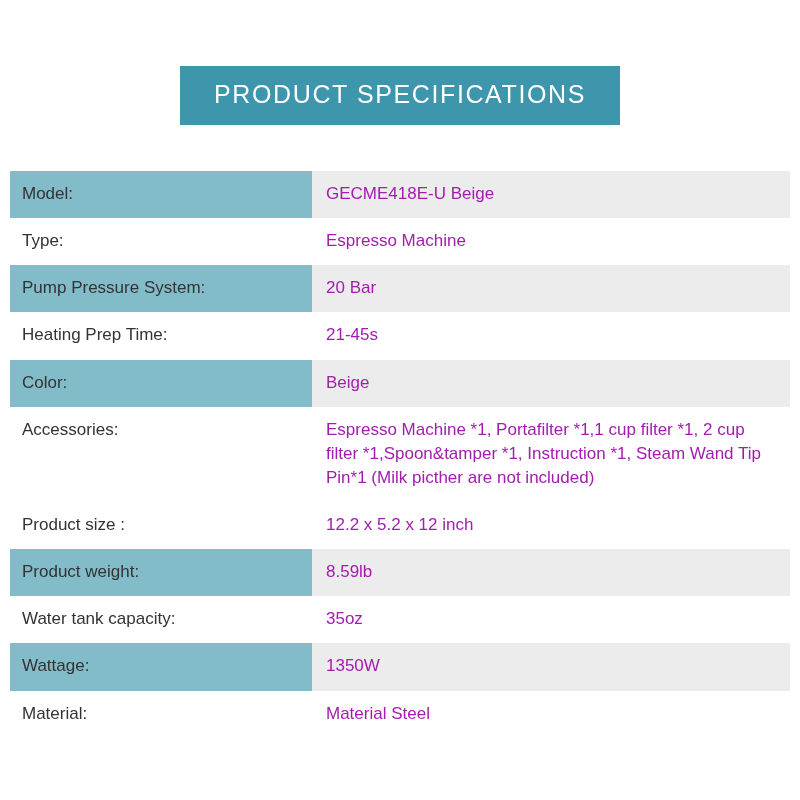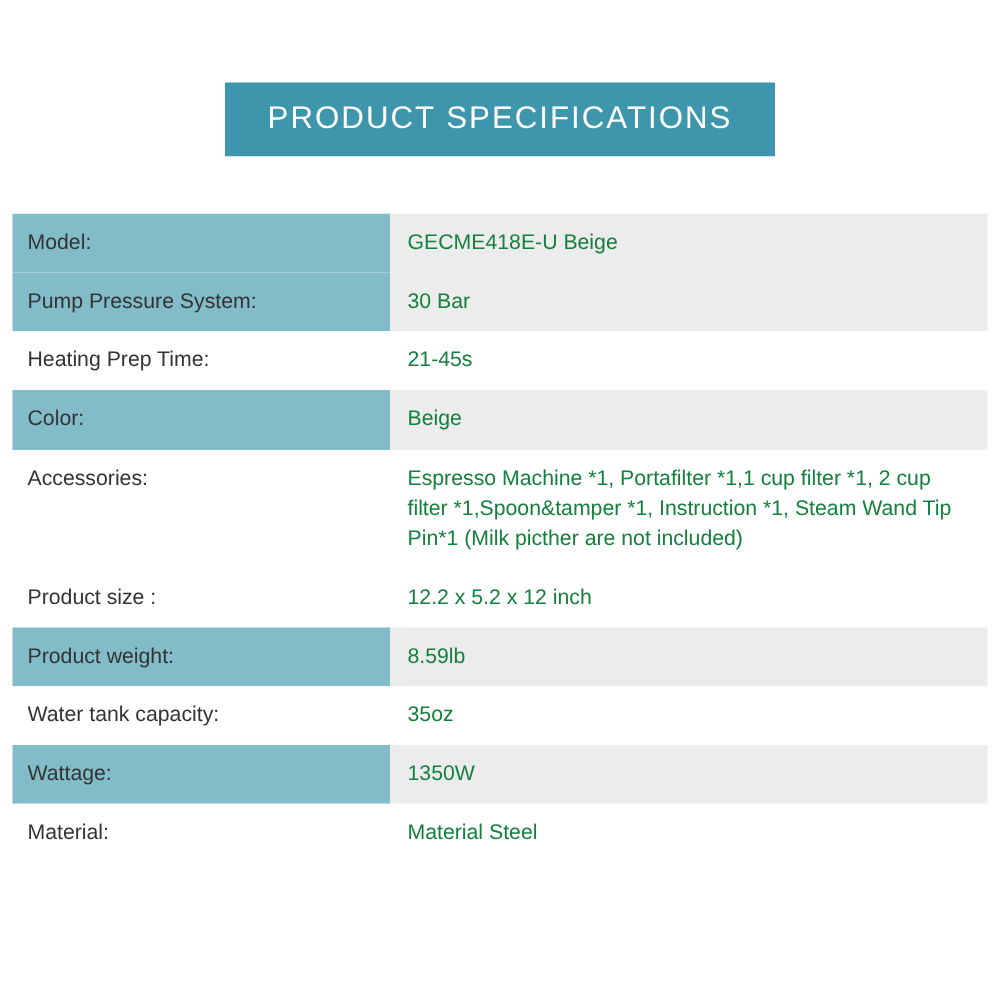--- a/index.html
+++ b/index.html
@@ -48,21 +48,21 @@
   .spec-table td {
     padding: 11px 12px 12px 12px;
     font-size: 17px;
     line-height: 1.42;
   }
   .spec-table td.label {
     width: 278px;
     color: #333333;
   }
   .spec-table td.value {
-    color: #15803d;
+    color: #a21caf;
     padding-left: 14px;
   }
   
   tr.shade .label { background: #83bcc9; }
   tr.shade .value { background: #ececec; }
   tr.plain .label { background: #ffffff; }
   tr.plain .value { background: #ffffff; }
 </style>
 </head>
 <body>
@@ -74,24 +74,28 @@
   </div>
 
   <table class="spec-table">
     <tbody>
 
       <tr class="shade">
         <td class="label">Model:</td>
         <td class="value">GECME418E-U Beige</td>
       </tr>
 
+      <tr class="plain">
+        <td class="label">Type:</td>
+        <td class="value">Espresso Machine</td>
+      </tr>
 
       <tr class="shade">
         <td class="label">Pump Pressure System:</td>
-        <td class="value">30 Bar</td>
+        <td class="value">20 Bar</td>
       </tr>
 
       <tr class="plain">
         <td class="label">Heating Prep Time:</td>
         <td class="value">21-45s</td>
       </tr>
 
       <tr class="shade">
         <td class="label">Color:</td>
         <td class="value">Beige</td>

